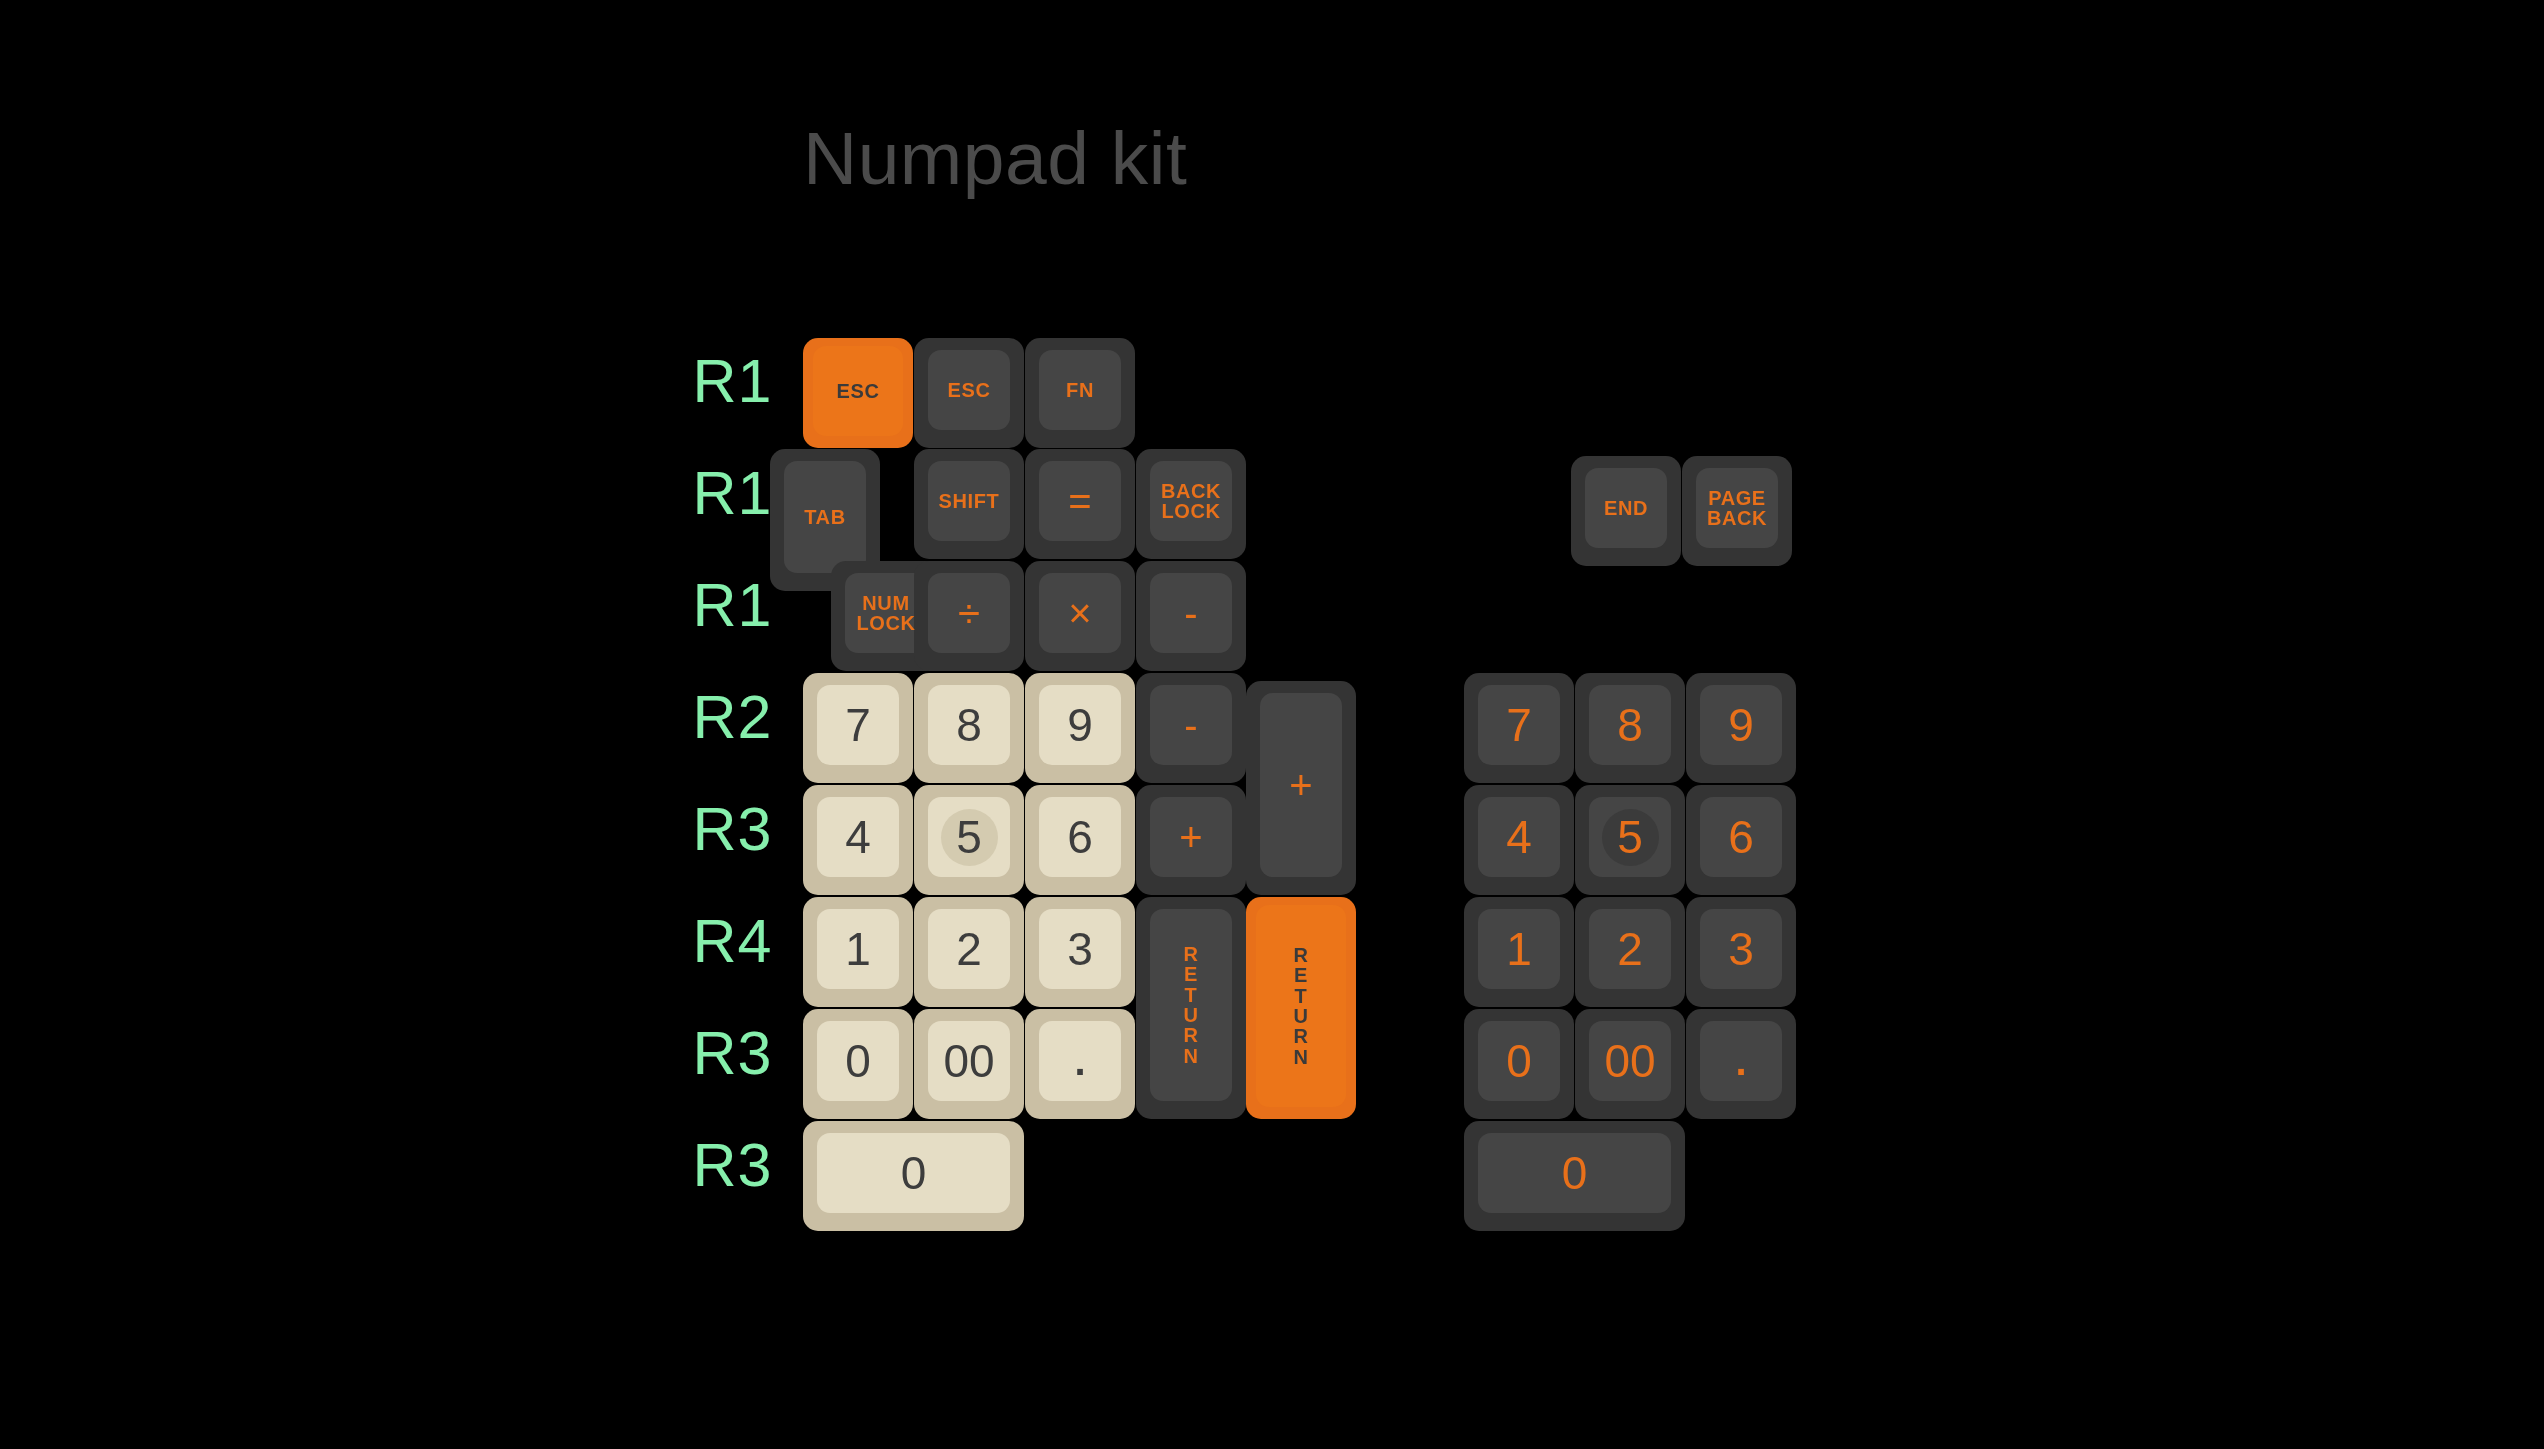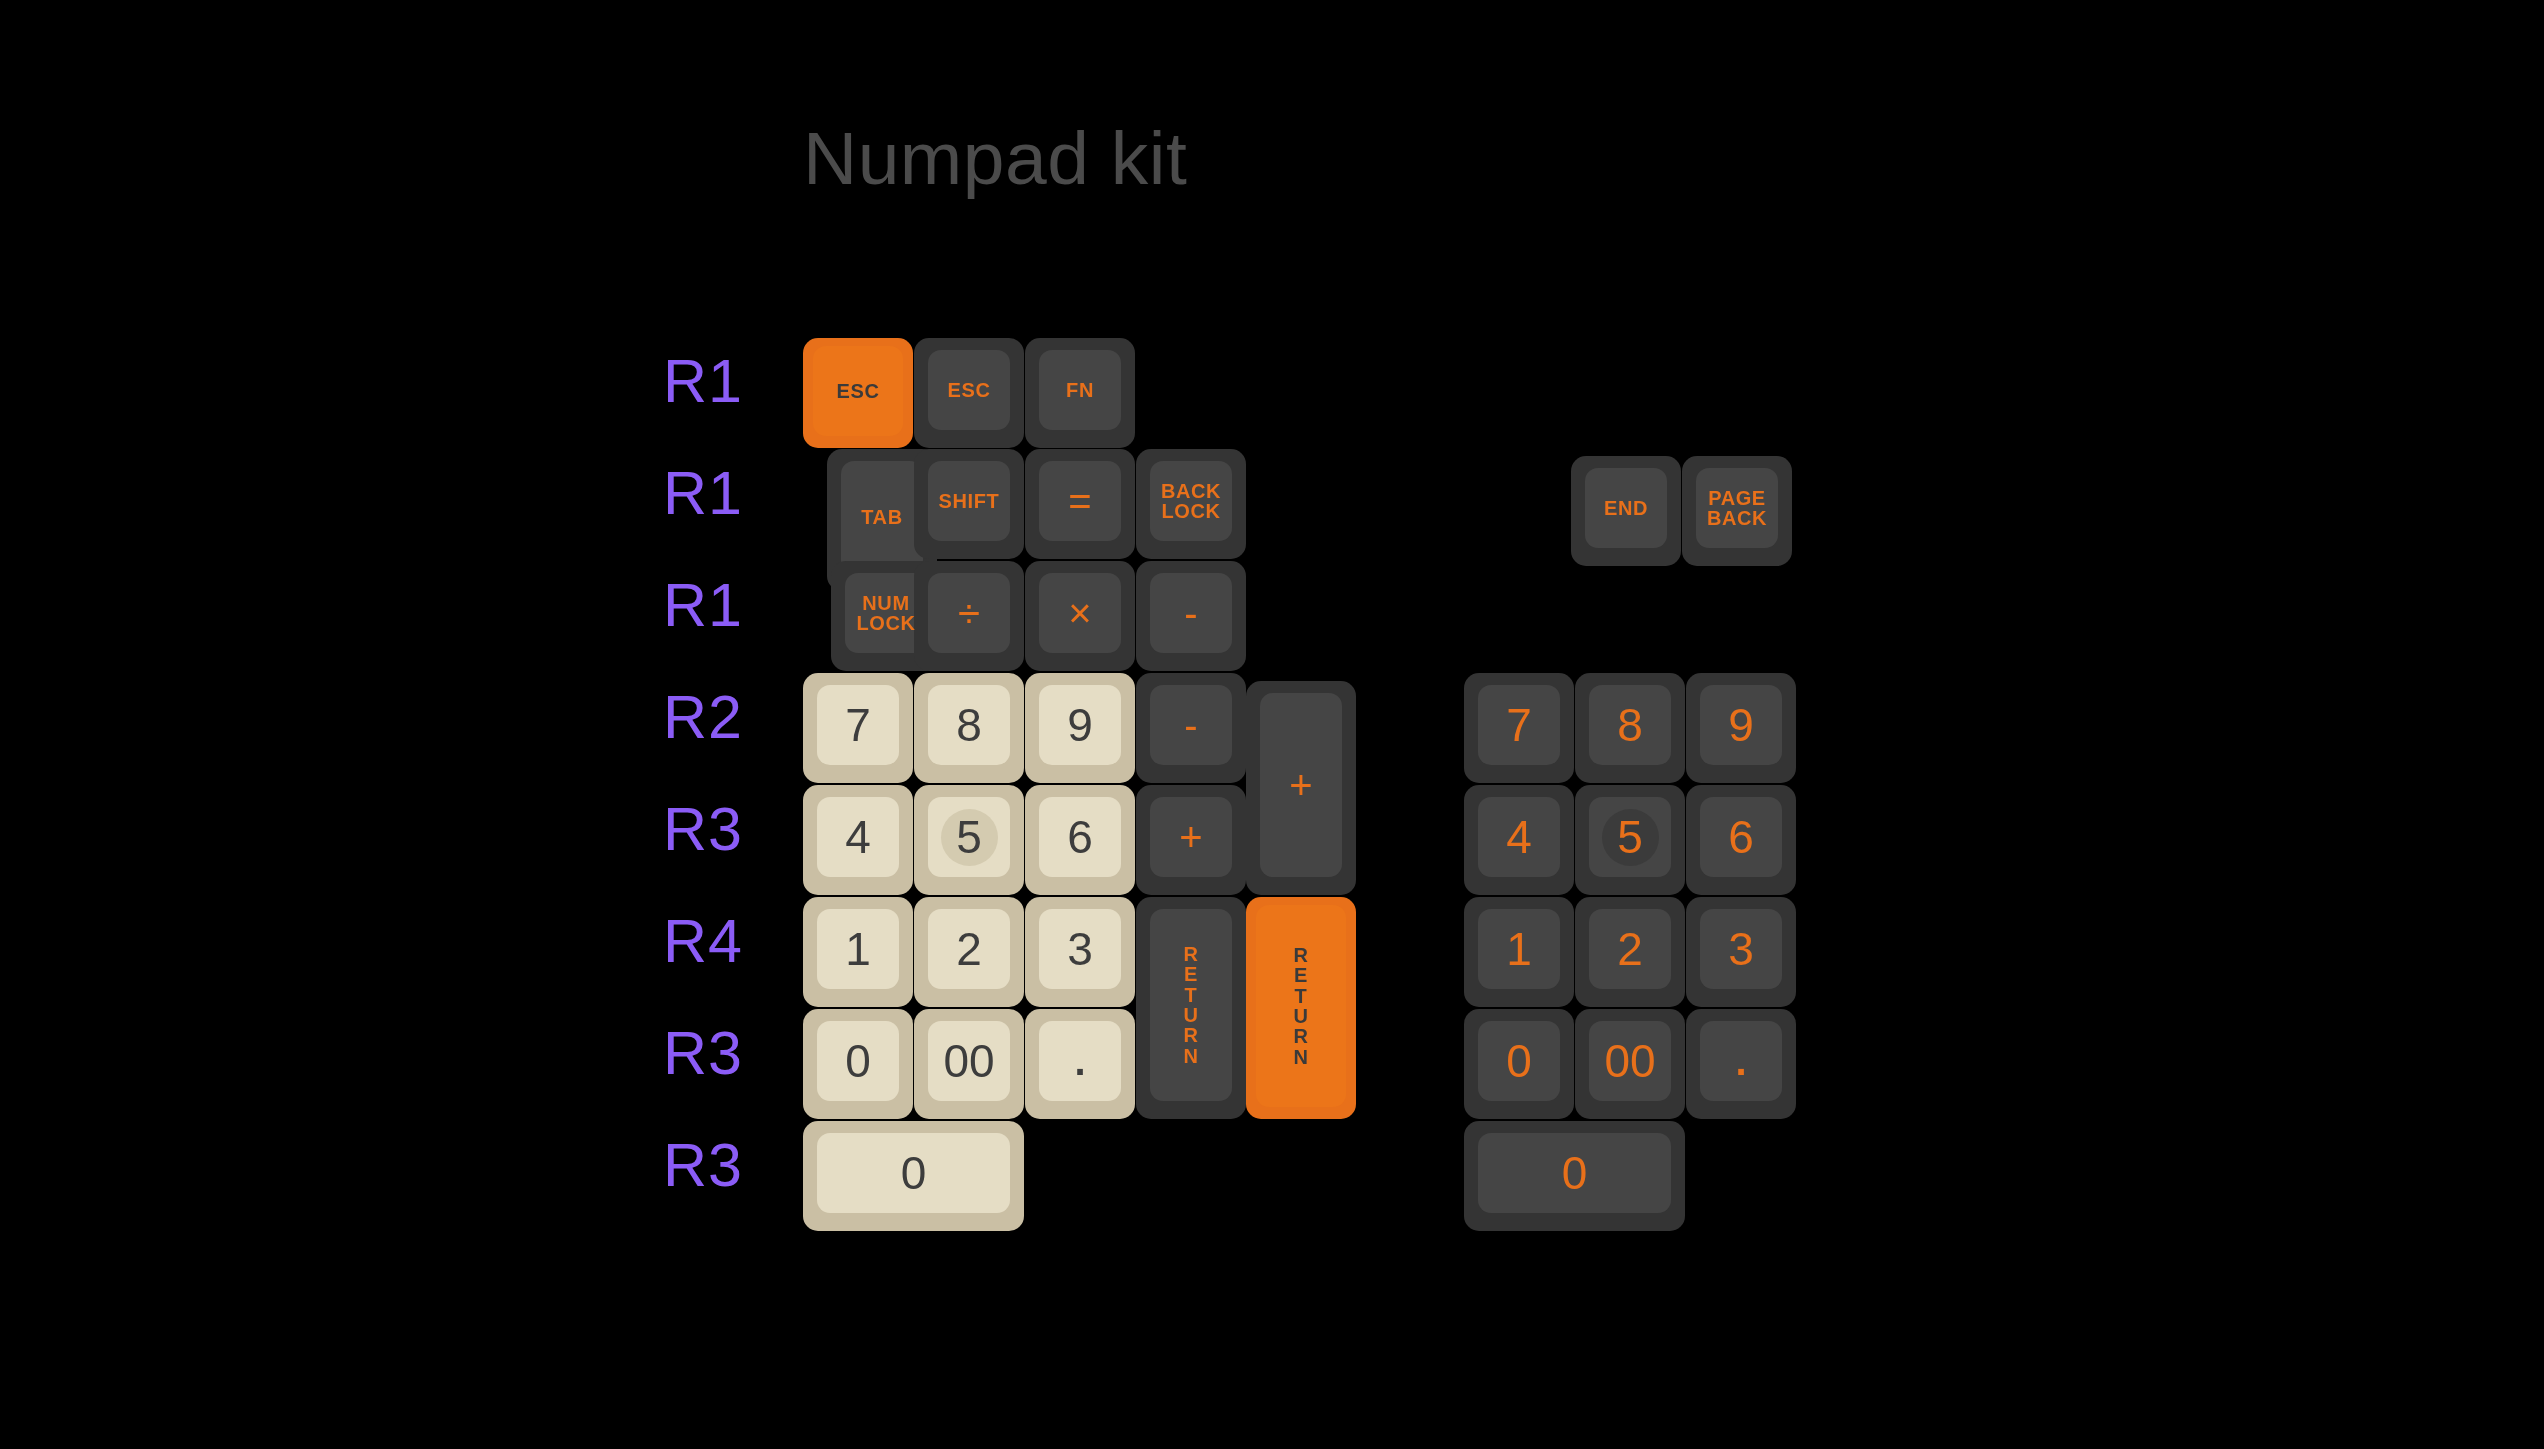--- a/index.html
+++ b/index.html
@@ -25,24 +25,24 @@
     letter-spacing: 0.5px;
     color: #4b4b4b;
     white-space: nowrap;
     line-height: 1;
   }
 
   
   .row-label {
     position: absolute;
     width: 139px;
-    text-align: left;
+    text-align: center;
     font-size: 61px;
     font-weight: 300;
-    color: #8b5cf6;
+    color: #86efac;
     line-height: 1;
     letter-spacing: 1px;
   }
 
   
   .key {
     position: absolute;
     box-sizing: border-box;
     border-radius: 15px;
     display: flex;
@@ -130,21 +130,21 @@
   <div class="top" style="left:14px; top:12px; right:14px; bottom:18px;">
     <span class="legend lg-mod">ESC</span>
   </div>
 </div>
 <div class="key k-dark" style="left:1025px; top:338px; width:110px; height:110px;">
   <div class="top" style="left:14px; top:12px; right:14px; bottom:18px;">
     <span class="legend lg-mod">FN</span>
   </div>
 </div>
 
-<div class="key k-dark" style="left:827px; top:449px; width:110px; height:142px;">
+<div class="key k-dark" style="left:770px; top:449px; width:110px; height:142px;">
   <div class="top" style="left:14px; top:12px; right:14px; bottom:18px;">
     <span class="legend lg-mod">TAB</span>
   </div>
 </div>
 <div class="key k-dark" style="left:914px; top:449px; width:110px; height:110px;">
   <div class="top" style="left:14px; top:12px; right:14px; bottom:18px;">
     <span class="legend lg-mod">SHIFT</span>
   </div>
 </div>
 <div class="key k-dark" style="left:1025px; top:449px; width:110px; height:110px;">

